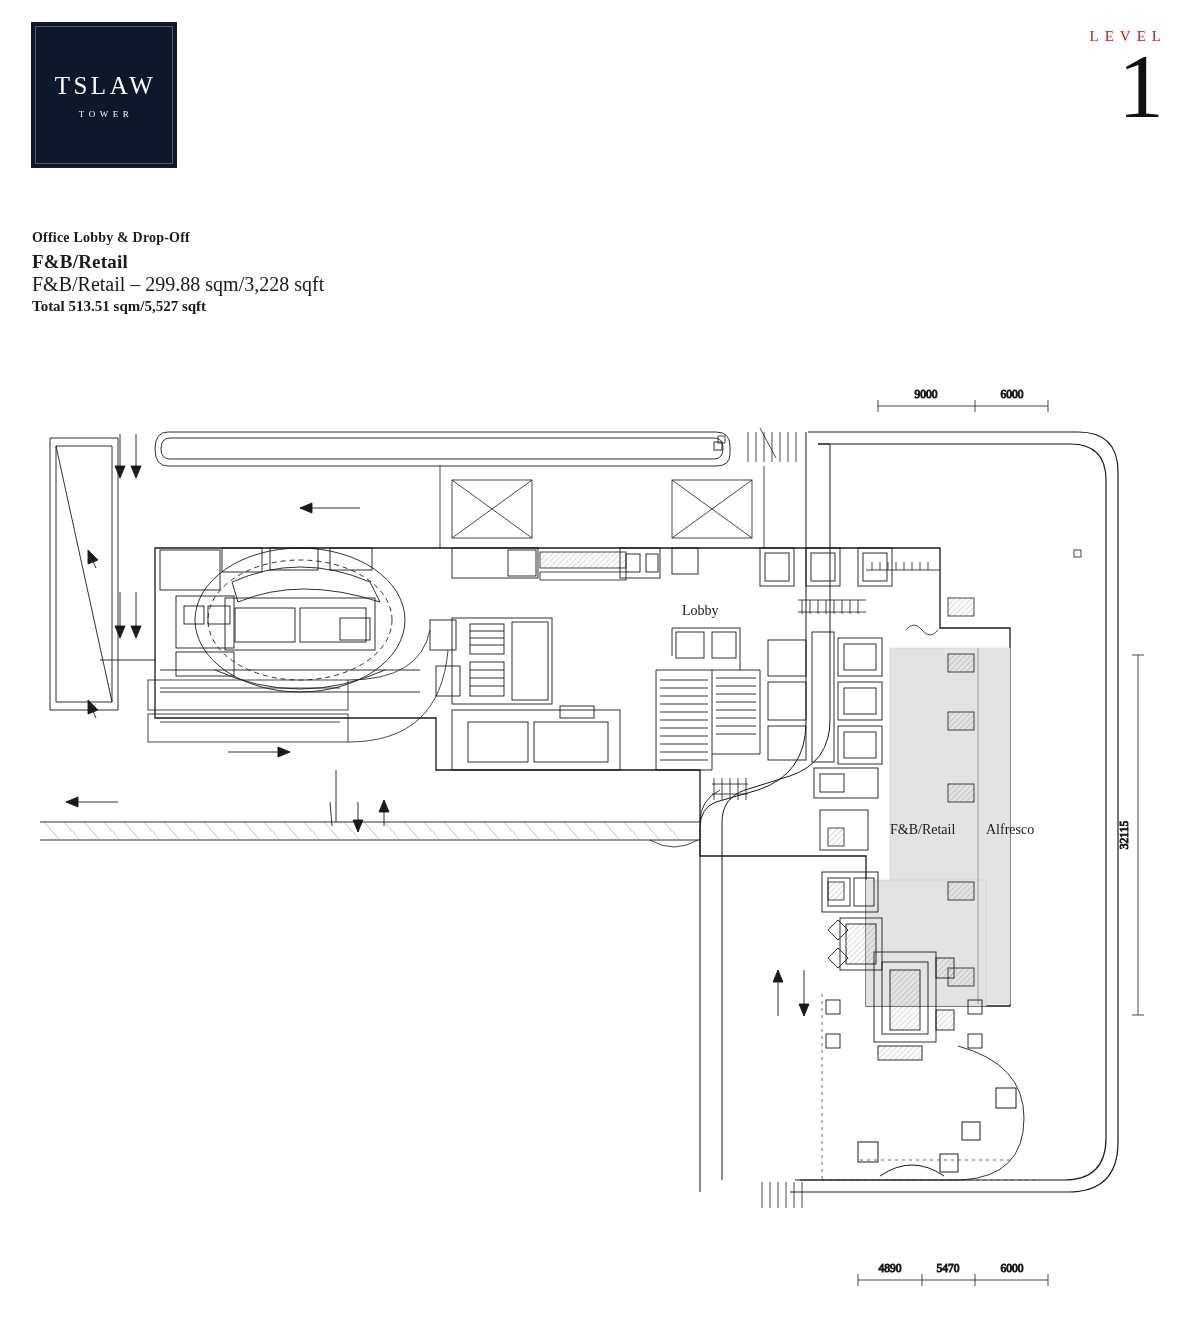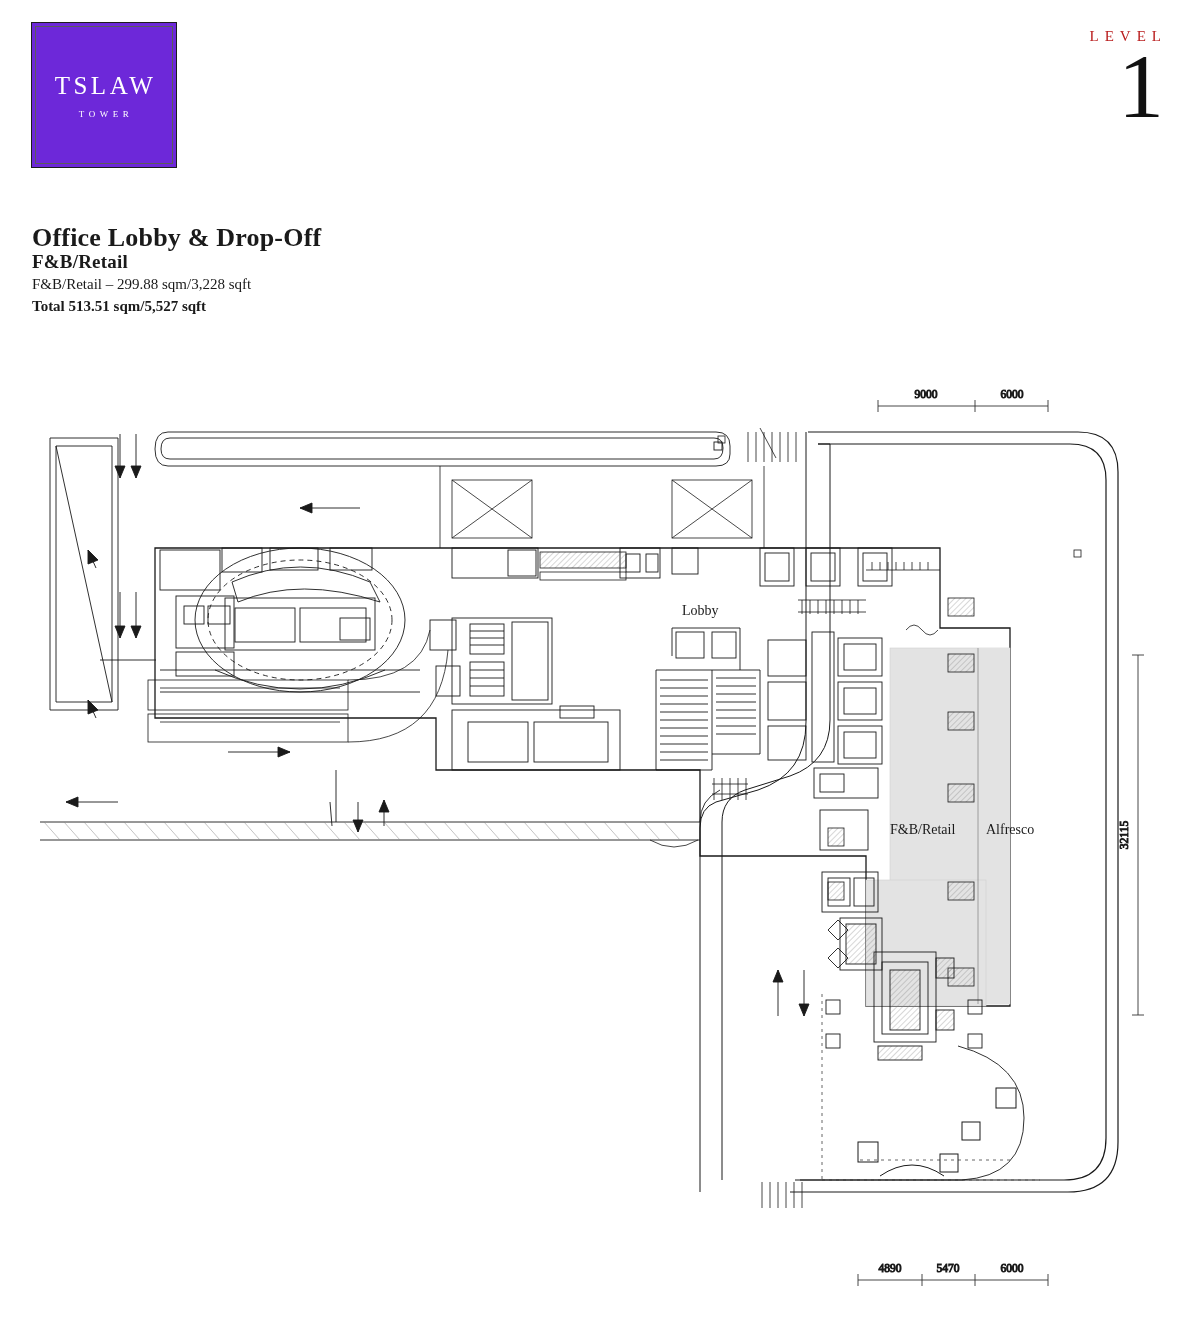--- a/index.html
+++ b/index.html
@@ -9,21 +9,21 @@
     font-family:"Liberation Serif", serif;
     color:#1a1a1a;
     position:relative;
     overflow:hidden;
   }
 
   
   #logo-block{
     position:absolute;left:31px;top:22px;width:146px;height:146px;
     border:1px solid #1c1c1c;
-    background:#6d28d9;
+    background:#0f172a;
     box-sizing:border-box;
     display:flex;flex-direction:column;align-items:center;justify-content:center;
   }
   #logo-inner{
     width:138px;height:138px;border:1px solid #5a5a5a;
     display:flex;flex-direction:column;align-items:center;justify-content:center;
     box-sizing:border-box;
   }
   #logo-name{
     color:#ffffff;font-size:25px;letter-spacing:3.5px;
@@ -42,23 +42,23 @@
     font-family:"Liberation Serif", serif;
   }
   #level-number{
     position:absolute;right:36px;top:40px;
     font-size:92px;line-height:92px;color:#111;
     font-family:"Liberation Serif", serif;font-weight:400;
   }
 
   
   #title-block{position:absolute;left:32px;top:225px;width:640px;}
-  .t-h1{font-size:26px;font-weight:bold;letter-spacing:.2px;line-height:25px;}
+  .t-h1{font-size:14px;font-weight:bold;letter-spacing:.2px;line-height:25px;}
   .t-h2{font-size:19px;font-weight:bold;letter-spacing:.2px;line-height:24px;}
-  .t-line{font-size:15px;line-height:21px;}
+  .t-line{font-size:20px;line-height:21px;}
   .t-total{font-size:15px;line-height:22px;font-weight:bold;}
 
   
   #plan-wrap{position:absolute;left:0;top:370px;width:956px;height:940px;}
   svg{display:block;}
   .lbl{
     font-family:"Liberation Serif", serif;font-size:14px;fill:#1a1a1a;
   }
   .dim{
     font-family:"Liberation Serif", serif;font-size:11.5px;fill:#222;

